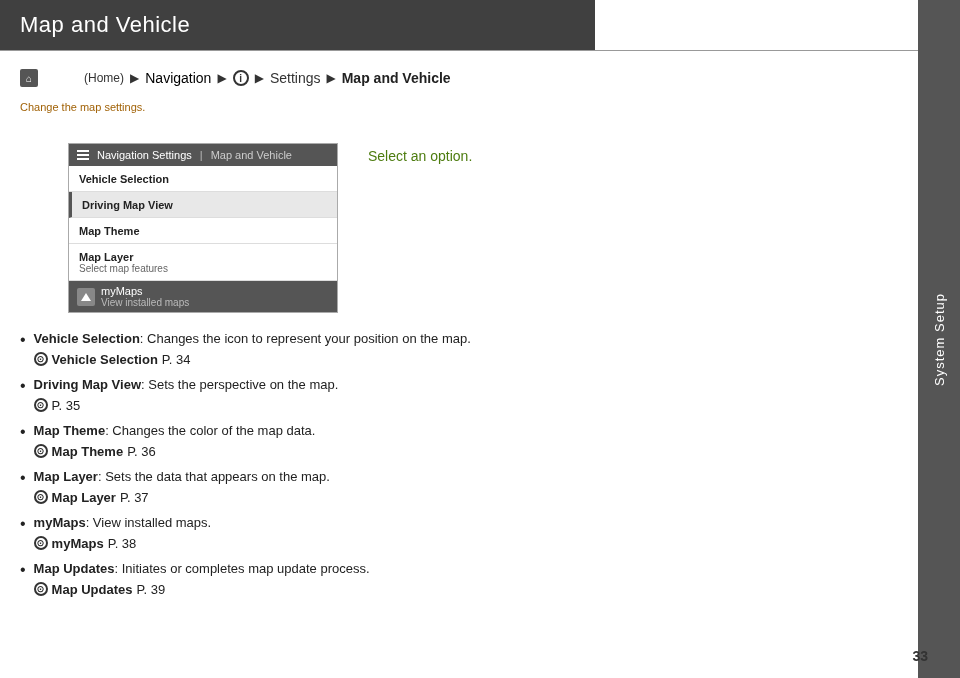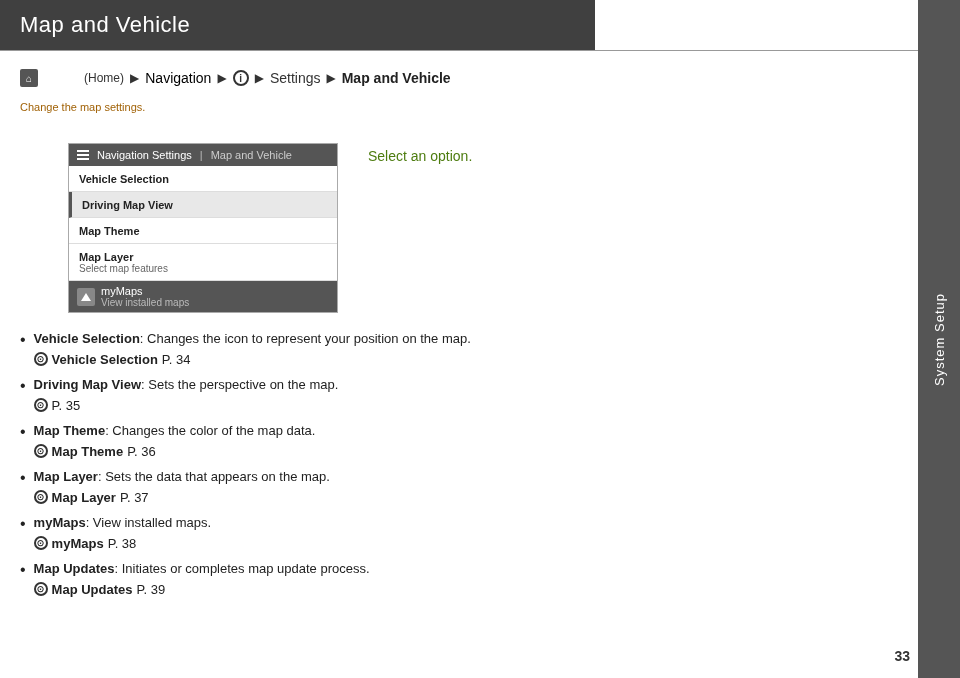--- a/index.html
+++ b/index.html
@@ -260,21 +260,21 @@
     }
     .ref-page {
       font-size: 13px;
       text-align: right;
     }
 
     
     .page-number {
       position: absolute;
       bottom: 14px;
-      right: 50px;
+      right: 32px;
       font-size: 14px;
       color: #333;
       font-weight: bold;
     }
 
     
     .header-divider {
       border: none;
       border-top: 1px solid #999;
       width: 920px;

